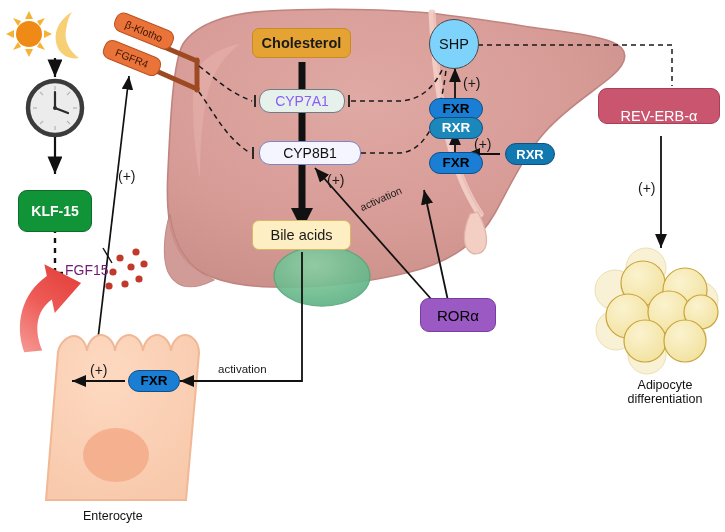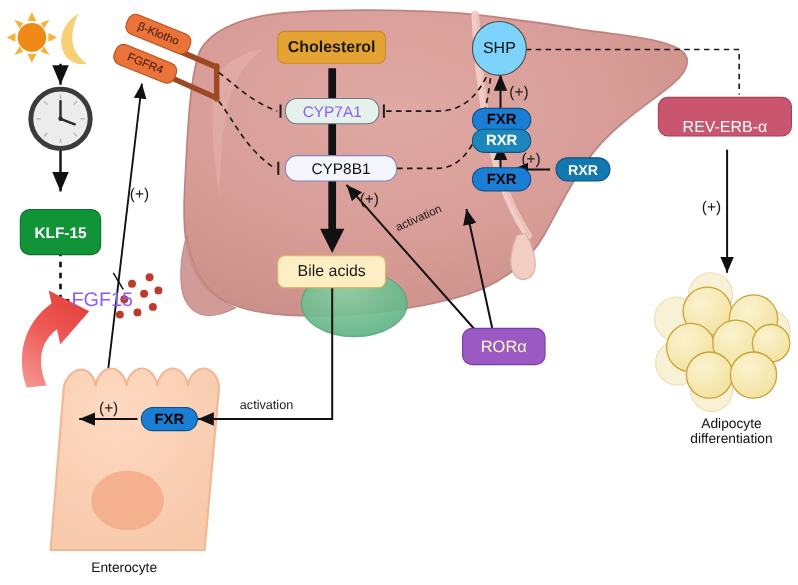--- a/index.html
+++ b/index.html
@@ -75,21 +75,21 @@
     border-color: #a83e57;
     border-radius: 9px;
     color: #ffffff;
     font-size: 14.5px;
     align-items: flex-end;
   }
   .box-rora {
     background: #9b59c4;
     border-color: #7b3ba4;
     border-radius: 9px;
-    color: #fef9c3;
+    color: #000000;
     font-size: 15px;
   }
   .pill-fxr {
     background: #1a7fd4;
     border: 1.4px solid #0f4f86;
     border-radius: 11px;
     color: #000000;
     font-size: 13.5px;
     font-weight: 600;
   }
@@ -125,21 +125,21 @@
   }
   .plain-text {
     position: absolute;
     color: #111111;
     white-space: nowrap;
     line-height: 1.15;
   }
   .plus-sign { font-size: 14px; color: #1a1a1a; }
   .small-anno { font-size: 10.5px; color: #1a1a1a; }
   .cap-text { font-size: 12.5px; color: #111; text-align: right; }
-  .fgf15-text { font-size: 18px; color: #8b5cf6; }
+  .fgf15-text { font-size: 14px; color: #701a75; }
 </style>
 </head>
 <body>
 
 <svg id="canvas" viewBox="0 0 725 532">
   <defs>
     <marker id="arrowBlack" markerWidth="9" markerHeight="9" refX="7.4" refY="3.2" orient="auto" markerUnits="strokeWidth">
       <path d="M0,0 L7.6,3.2 L0,6.4 z" fill="#111111"></path>
     </marker>
     <marker id="arrowThick" markerWidth="7" markerHeight="7" refX="4.6" refY="2.6" orient="auto" markerUnits="strokeWidth">
@@ -372,21 +372,21 @@
 </div>
 
 <div class="node-label box box-cyp7a1" style="left:259px; top:89px; width:86px; height:24px;">
   <span>CYP7A1</span>
 </div>
 
 <div class="node-label box box-cyp8b1" style="left:259px; top:141px; width:102px; height:24px;">
   <span>CYP8B1</span>
 </div>
 
-<div class="node-label box box-bileacids" style="left:252px; top:232px; width:99px; height:30px;">
+<div class="node-label box box-bileacids" style="left:252px; top:220px; width:99px; height:30px;">
   <span>Bile acids</span>
 </div>
 
 <div class="node-label circ-shp" style="left:429px; top:19px; width:50px; height:50px;">
   <span>SHP</span>
 </div>
 
 <div class="node-label pill-fxr" style="left:429px; top:98px; width:54px; height:22px;">
   <span>FXR</span>
 </div>

